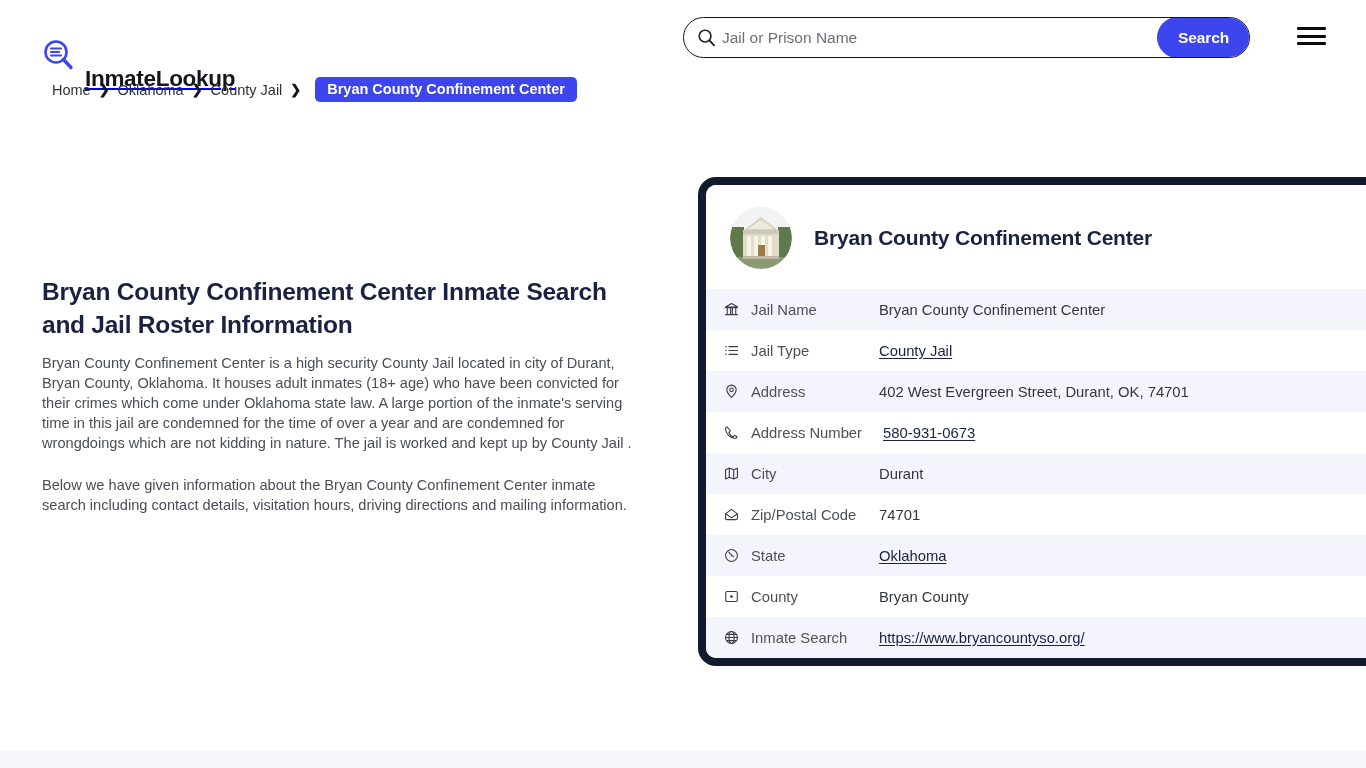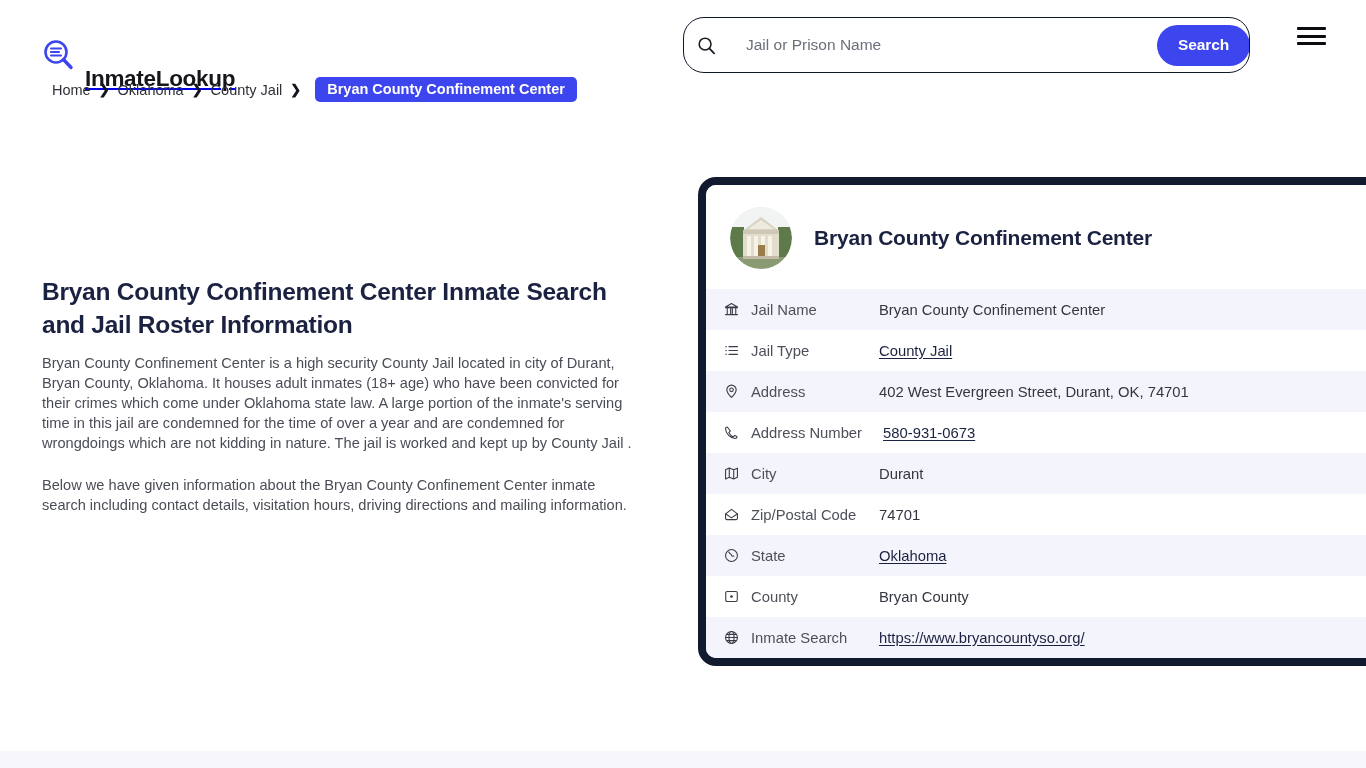--- a/index.html
+++ b/index.html
@@ -48,28 +48,27 @@
     letter-spacing: -0.3px;
     white-space: nowrap;
     margin-top: 48px;
   }
 
   .searchbar {
     position: absolute;
     left: 683px;
     top: 17px;
     width: 567px;
-    height: 56px;
+    height: 41px;
     border: 1.6px solid #101828;
     border-radius: 21px;
     background: #ffffff;
     display: flex;
     align-items: center;
     overflow: hidden;
-    gap: 24px;
   }
   .search-icon-wrap {
     width: 38px;
     height: 100%;
     display: flex;
     align-items: center;
     justify-content: center;
     padding-left: 6px;
   }
   .search-input {

